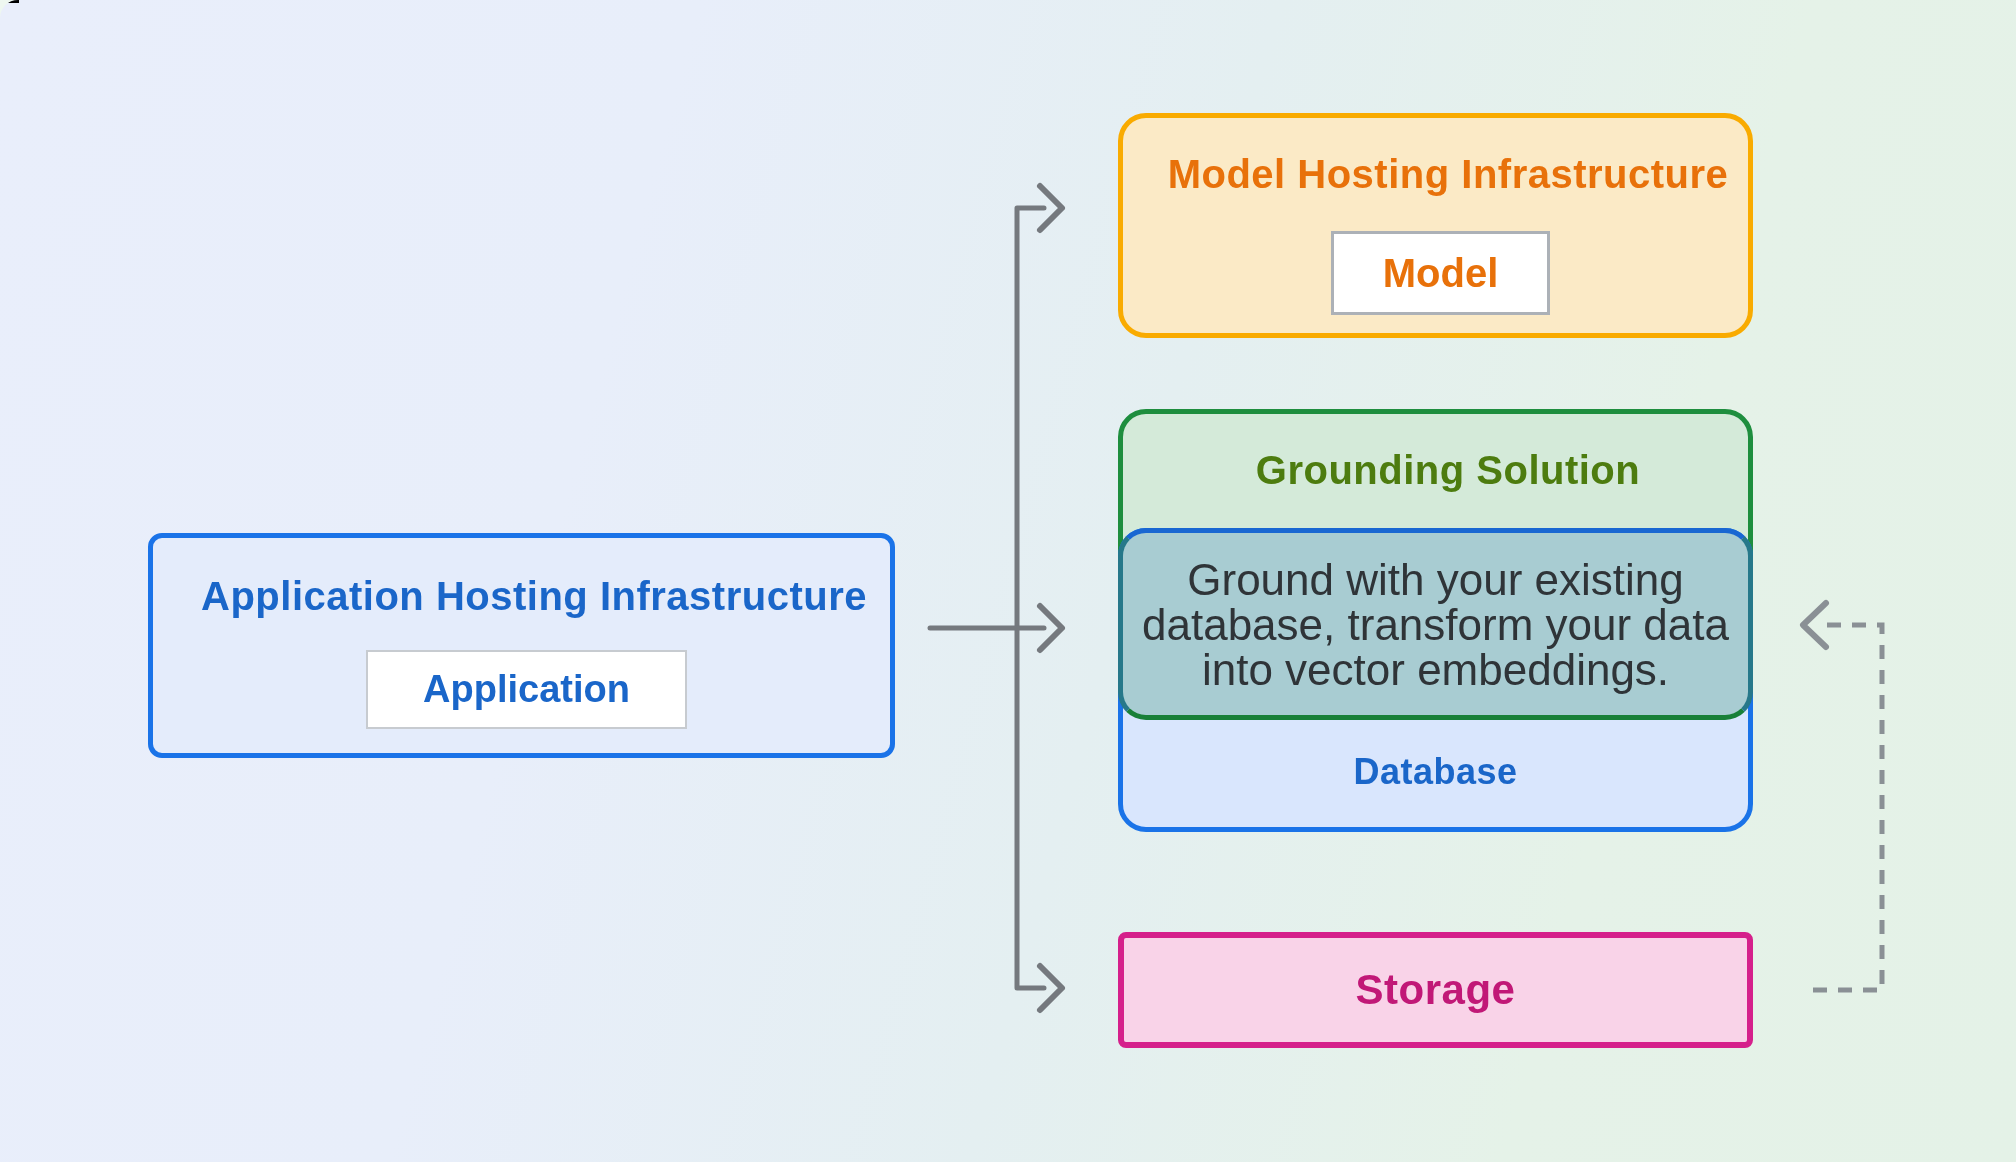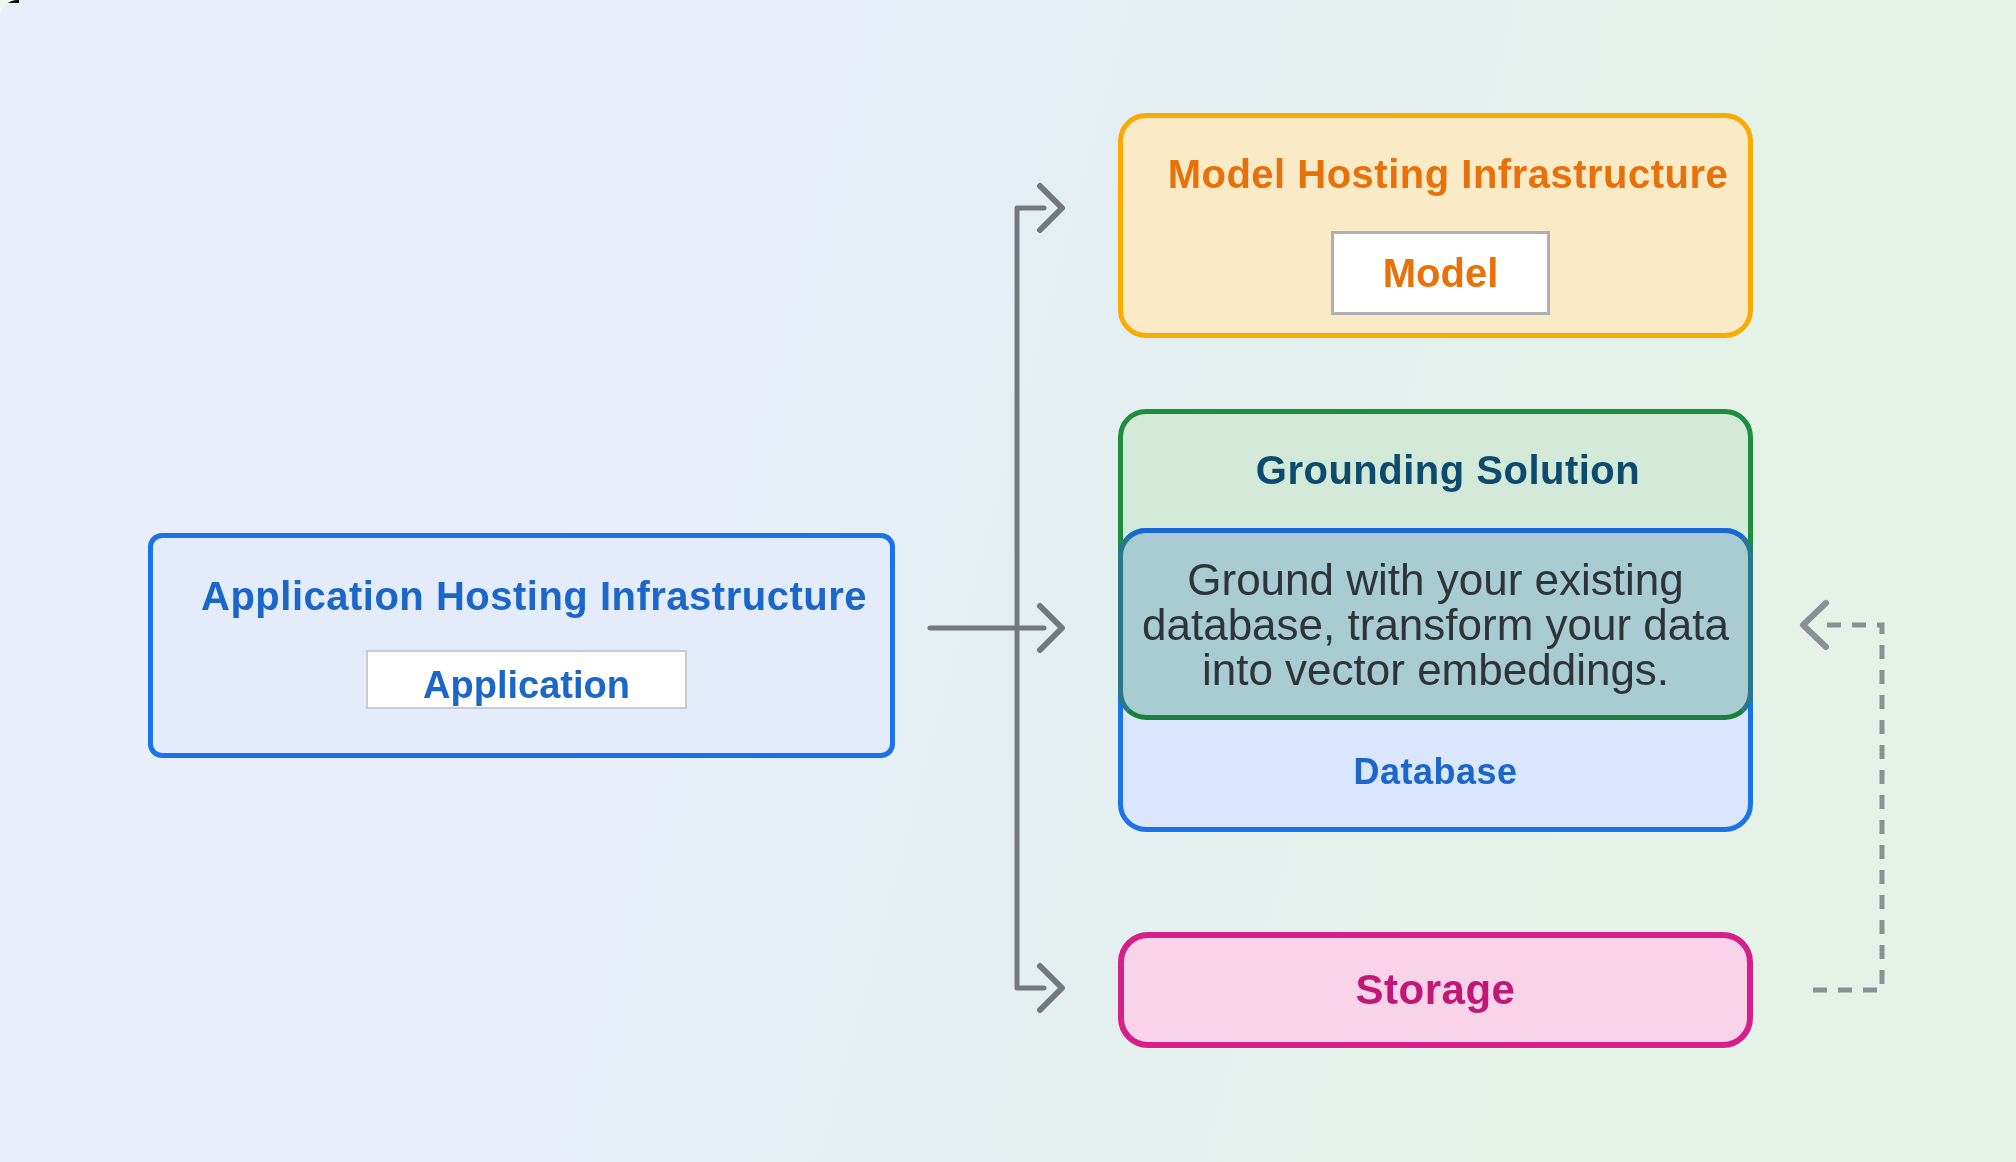--- a/index.html
+++ b/index.html
@@ -33,41 +33,41 @@
     font-weight: bold;
   }
 
   
   .app-box {
     left: 148px; top: 533px; width: 747px; height: 225px;
     background: #E4ECFB; border: 5px solid #1A73E8; border-radius: 14px;
   }
   .app-box .box-title { top: 36px; color: #1A66C9; }
   .app-chip {
-    left: 213px; top: 112px; width: 321px; height: 59px;
-    border: 2px solid #C7CBD0; color: #1A66C9; font-size: 38px; align-items: flex-end;
+    left: 213px; top: 112px; width: 321px; height: 79px;
+    border: 2px solid #C7CBD0; color: #1A66C9; font-size: 38px;
   }
 
   
   .model-box {
     left: 1118px; top: 113px; width: 635px; height: 225px;
     background: #FBEAC6; border: 5px solid #F9AB00; border-radius: 28px;
   }
   .model-box .box-title { top: 34px; color: #E8710A; }
   .model-chip {
     left: 208px; top: 113px; width: 219px; height: 84px;
     border: 3px solid #ACB1B7; color: #E8710A; font-size: 40px;
   }
 
   
   .grounding-box {
     left: 1118px; top: 409px; width: 635px; height: 311px;
     background: #D4EAD9; border: 5px solid #1E8E3E; border-radius: 28px;
   }
-  .grounding-box .box-title { top: 34px; color: #0c4a6e; }
+  .grounding-box .box-title { top: 34px; color: #4d7c0f; }
 
   
   .database-box {
     left: 1118px; top: 528px; width: 635px; height: 304px;
     background: #D9E6FD; border: 5px solid #1A73E8; border-radius: 28px;
   }
   .database-label {
     position: absolute; left: 0; right: 0; bottom: 0; height: 110px;
     display: flex; align-items: center; justify-content: center;
     color: #1A66C9; font-weight: bold; font-size: 36px; letter-spacing: 0.5px;
@@ -84,21 +84,21 @@
     display: flex; align-items: center; justify-content: center;
   }
   .overlay-note {
     width: 600px; text-align: center;
     color: #2F3438; font-size: 44px; line-height: 45px; font-weight: normal;
   }
 
   
   .storage-box {
     left: 1118px; top: 932px; width: 635px; height: 116px;
-    background: #F9D3E8; border: 6px solid #D5208B; border-radius: 30px;
+    background: #F9D3E8; border: 6px solid #D5208B; border-radius: 8px;
     display: flex; align-items: center; justify-content: center;
   }
   .storage-label {
     color: #C11877; font-weight: bold; font-size: 42px; letter-spacing: 0.5px;
   }
 </style>
 </head>
 <body>
 
 <div class="canvas">

